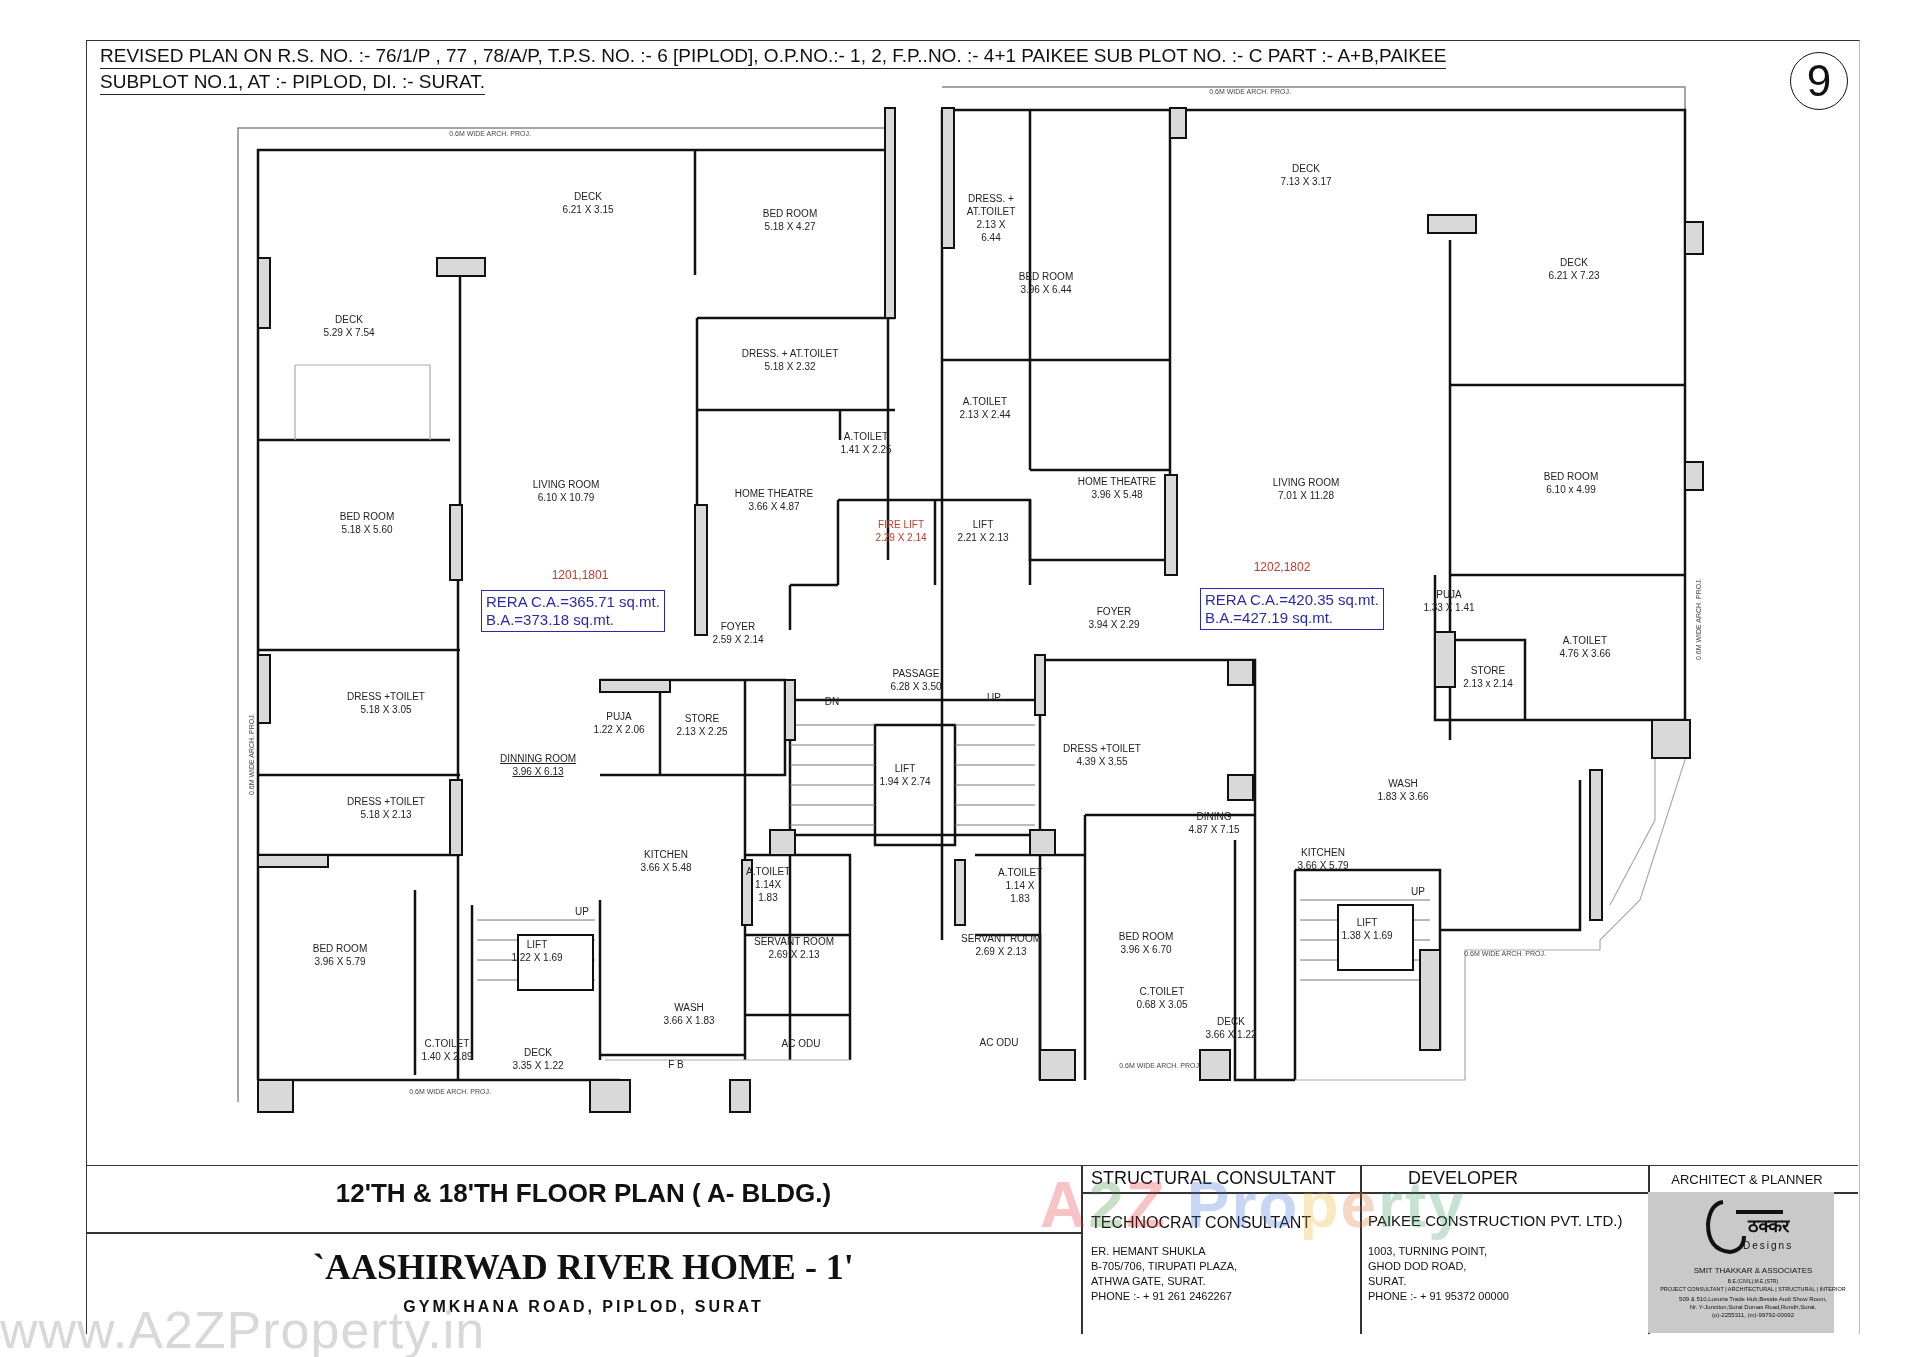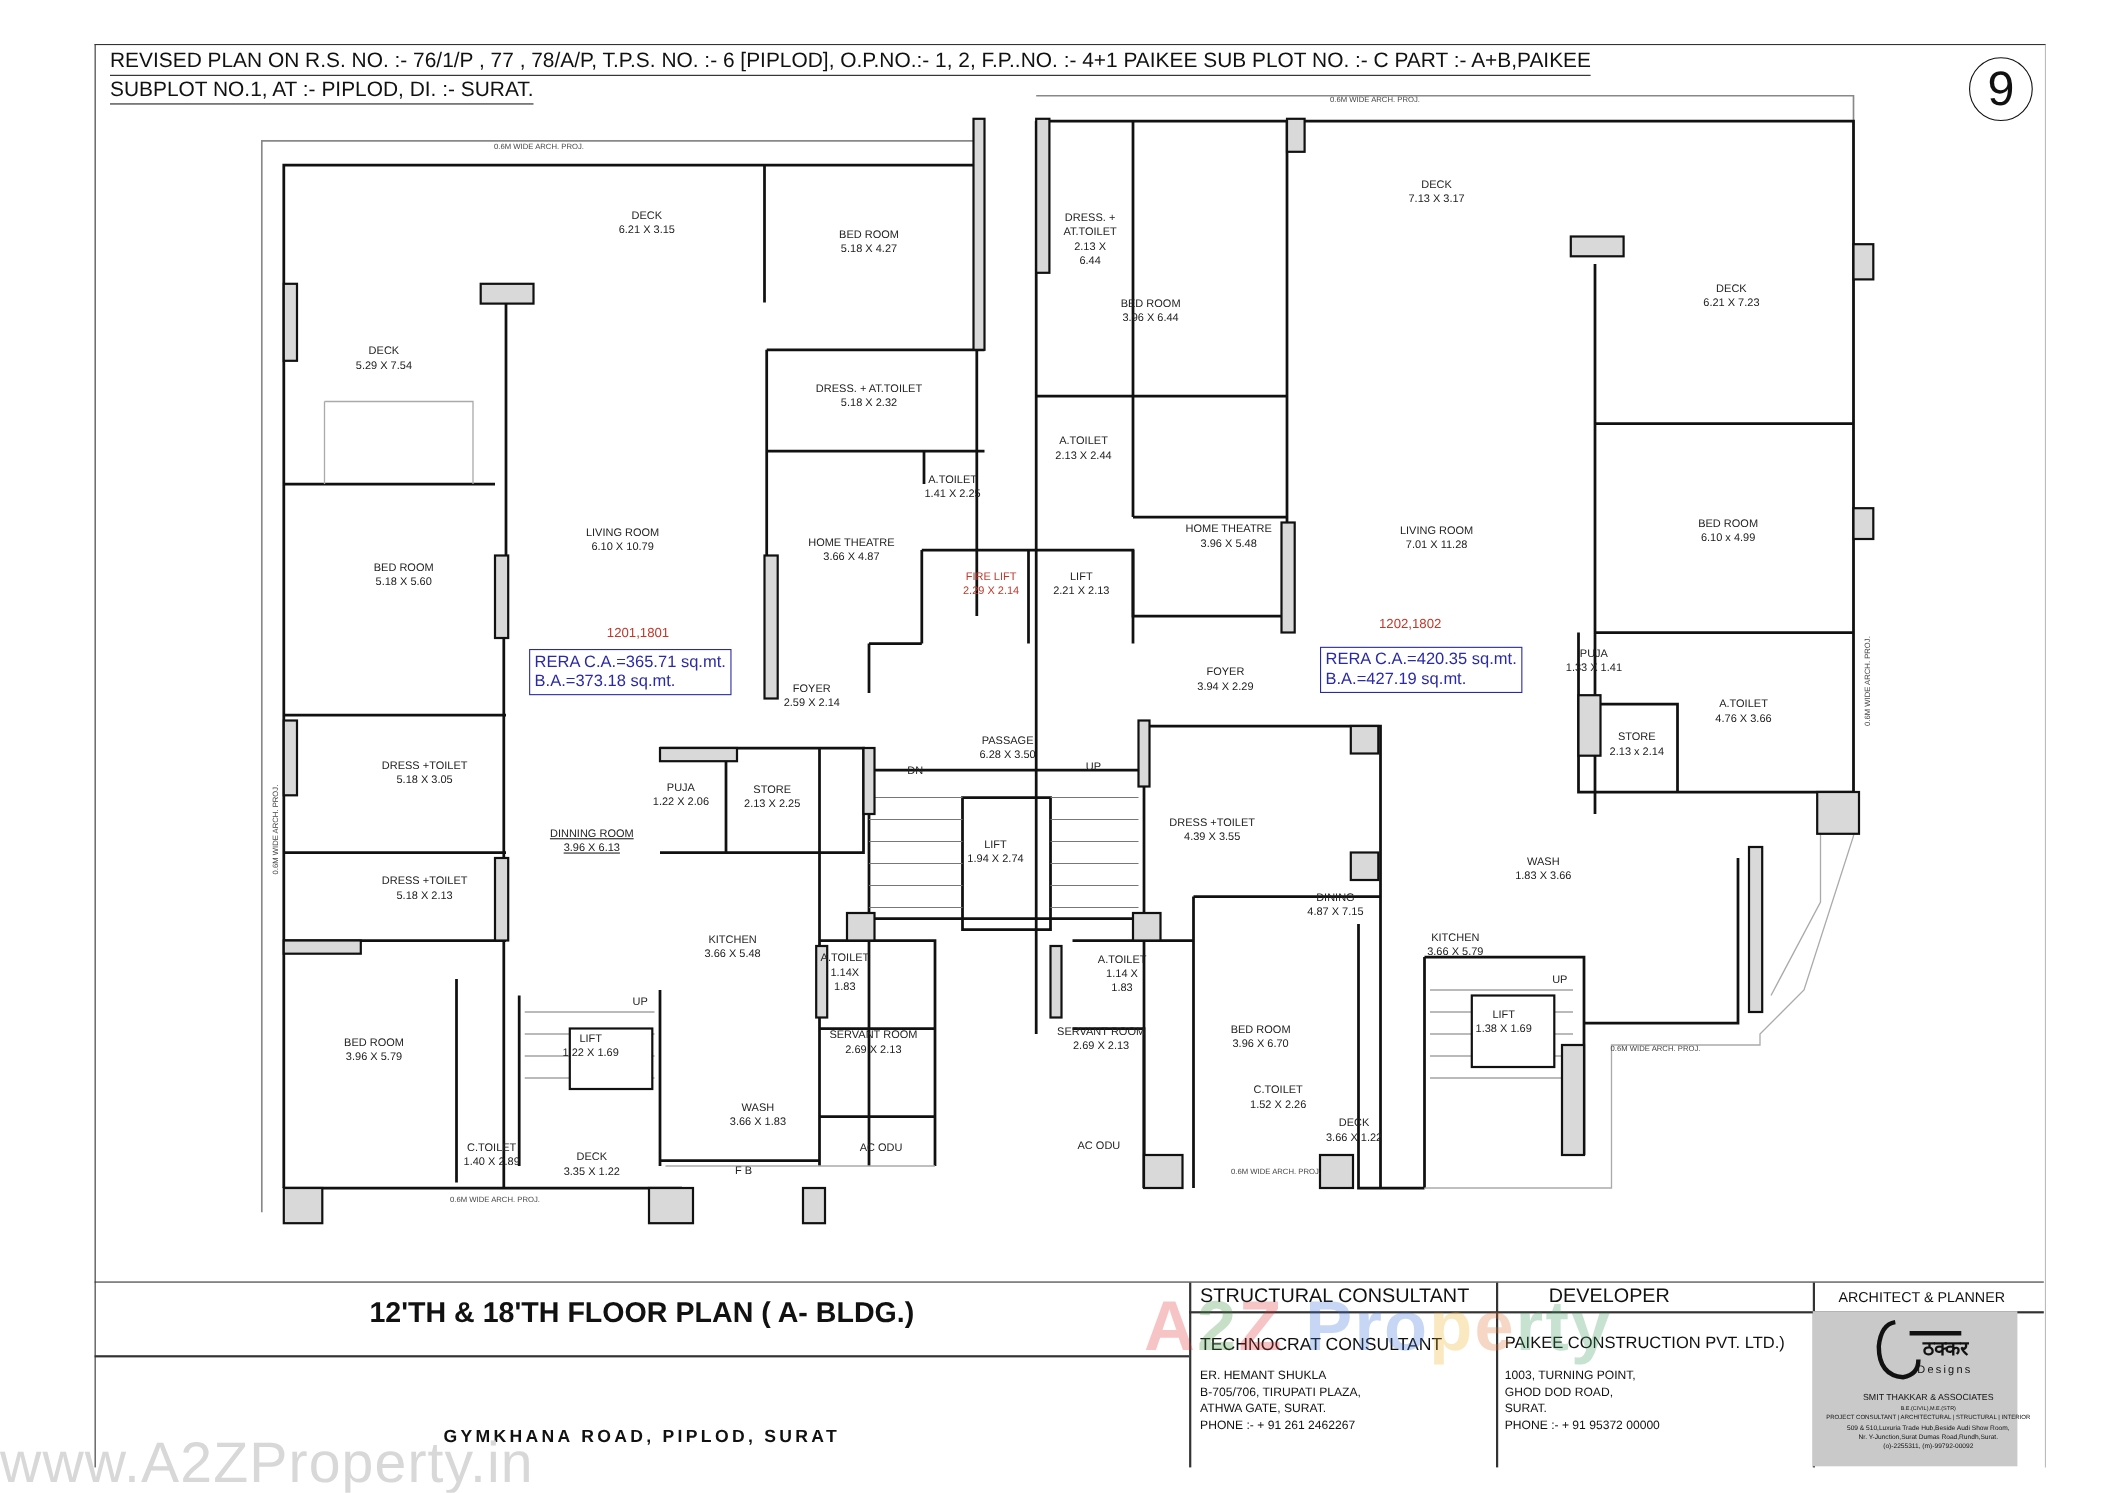--- a/index.html
+++ b/index.html
@@ -385,21 +385,21 @@
 <div class="room" style="left:1146px;top:930px;">
     <div>BED ROOM</div>
     <div>3.96 X 6.70</div>
   </div>
 <div class="room" style="left:1367px;top:916px;">
     <div>LIFT</div>
     <div>1.38 X 1.69</div>
   </div>
 <div class="room" style="left:1162px;top:985px;">
     <div>C.TOILET</div>
-    <div>1.52 X 2.26</div>
+    <div>0.68 X 3.05</div>
   </div>
 <div class="room" style="left:1231px;top:1015px;">
     <div>DECK</div>
     <div>3.66 X 1.22</div>
   </div>
 <div class="room" style="left:999px;top:1036px;">
     <div>AC ODU</div>
   </div>
 
 <div class="unitno" style="left:1282px;top:560px;">1202,1802</div>
@@ -409,20 +409,21 @@
 </div>
 
 <div class="tb">
   <div class="hline" style="left:0;top:66px;width:995px;"></div>
   <div class="vline" style="left:995px;height:168px;"></div>
   <div class="vline" style="left:1274px;height:168px;"></div>
   <div class="vline" style="left:1562px;height:168px;"></div>
   <div class="hline" style="left:995px;top:26px;width:777px;"></div>
 
   <div class="cell ttl" style="left:0;top:12px;width:995px;text-align:center;font-size:26px;">12'TH &amp; 18'TH FLOOR PLAN ( A- BLDG.)</div>
+  <div class="cell" style="left:0;top:80px;width:995px;text-align:center;font-family:'Liberation Serif',serif;font-weight:bold;font-size:36px;">`AASHIRWAD RIVER HOME - 1'</div>
   <div class="cell ttl" style="left:0;top:132px;width:995px;text-align:center;font-size:16px;letter-spacing:3px;">GYMKHANA ROAD, PIPLOD, SURAT</div>
 
   <div class="cell" style="left:1005px;top:2px;font-size:18px;">STRUCTURAL CONSULTANT</div>
   <div class="cell" style="left:1005px;top:48px;font-size:16px;">TECHNOCRAT CONSULTANT</div>
   <div class="cell" style="left:1005px;top:78px;font-size:11px;line-height:15px;">
     <div>ER.   HEMANT SHUKLA</div>
     <div>B-705/706, TIRUPATI PLAZA,</div>
     <div>ATHWA GATE, SURAT.</div>
     <div>PHONE :- + 91 261 2462267</div>
   </div>

